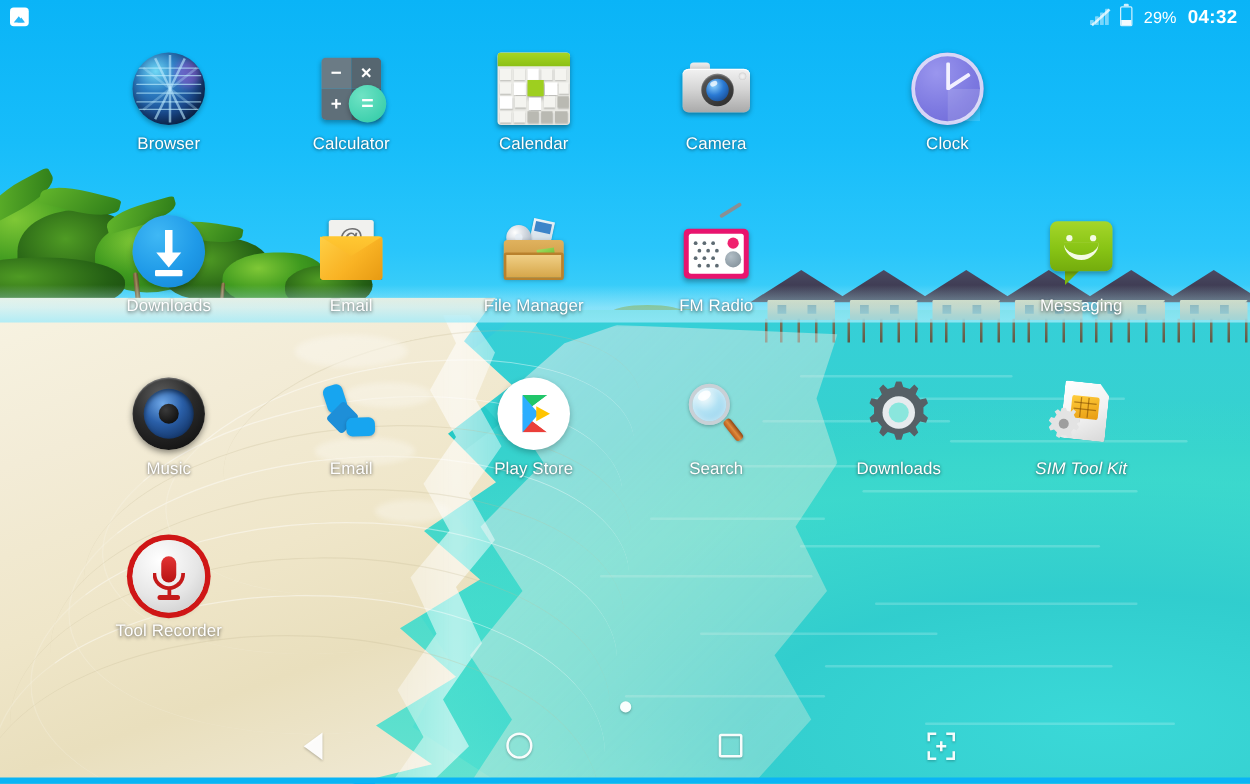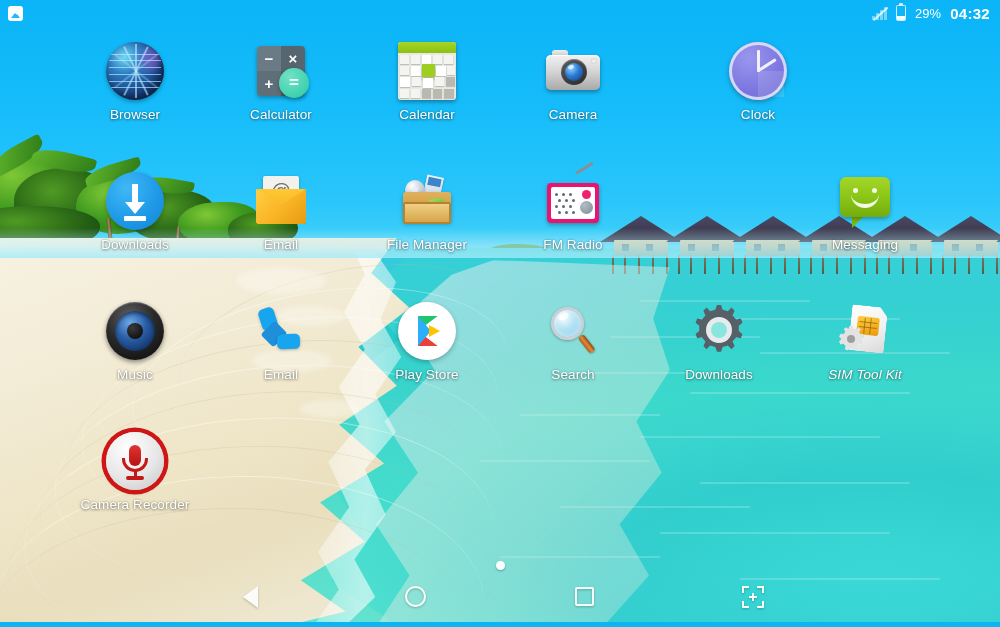--- a/index.html
+++ b/index.html
@@ -1149,21 +1149,21 @@
 
   <div class="app" style="left:62px; top:398px;">
     <div class="iconbox">
       <div class="ic ic-rec">
         <div class="mic"></div>
         <div class="arc"></div>
         <div class="stand"></div>
         <div class="base"></div>
       </div>
     </div>
-    <div class="label">Camera Recorder</div>
+    <div class="label">Tool Recorder</div>
   </div>
 
 </div>
 
 <div id="page-indicator">
   <span class="pdot"></span>
 </div>
 
 <div id="nav-bar">
   <div class="nav-btn" style="left:215px;">

